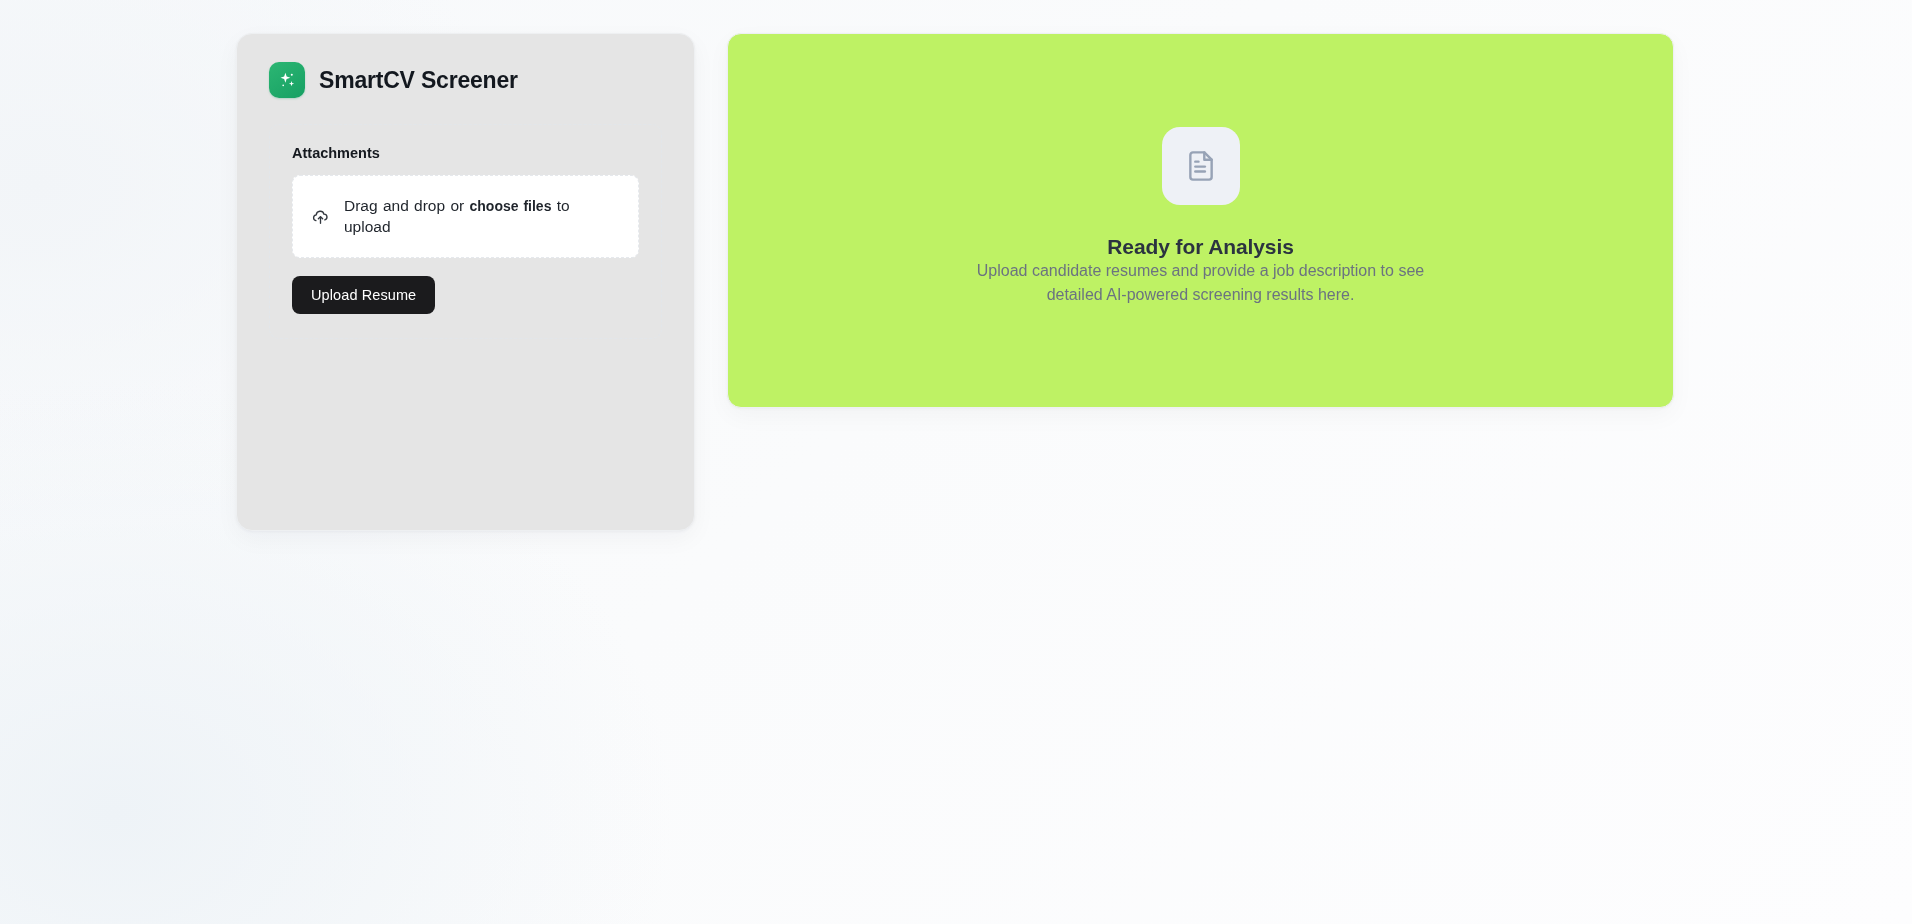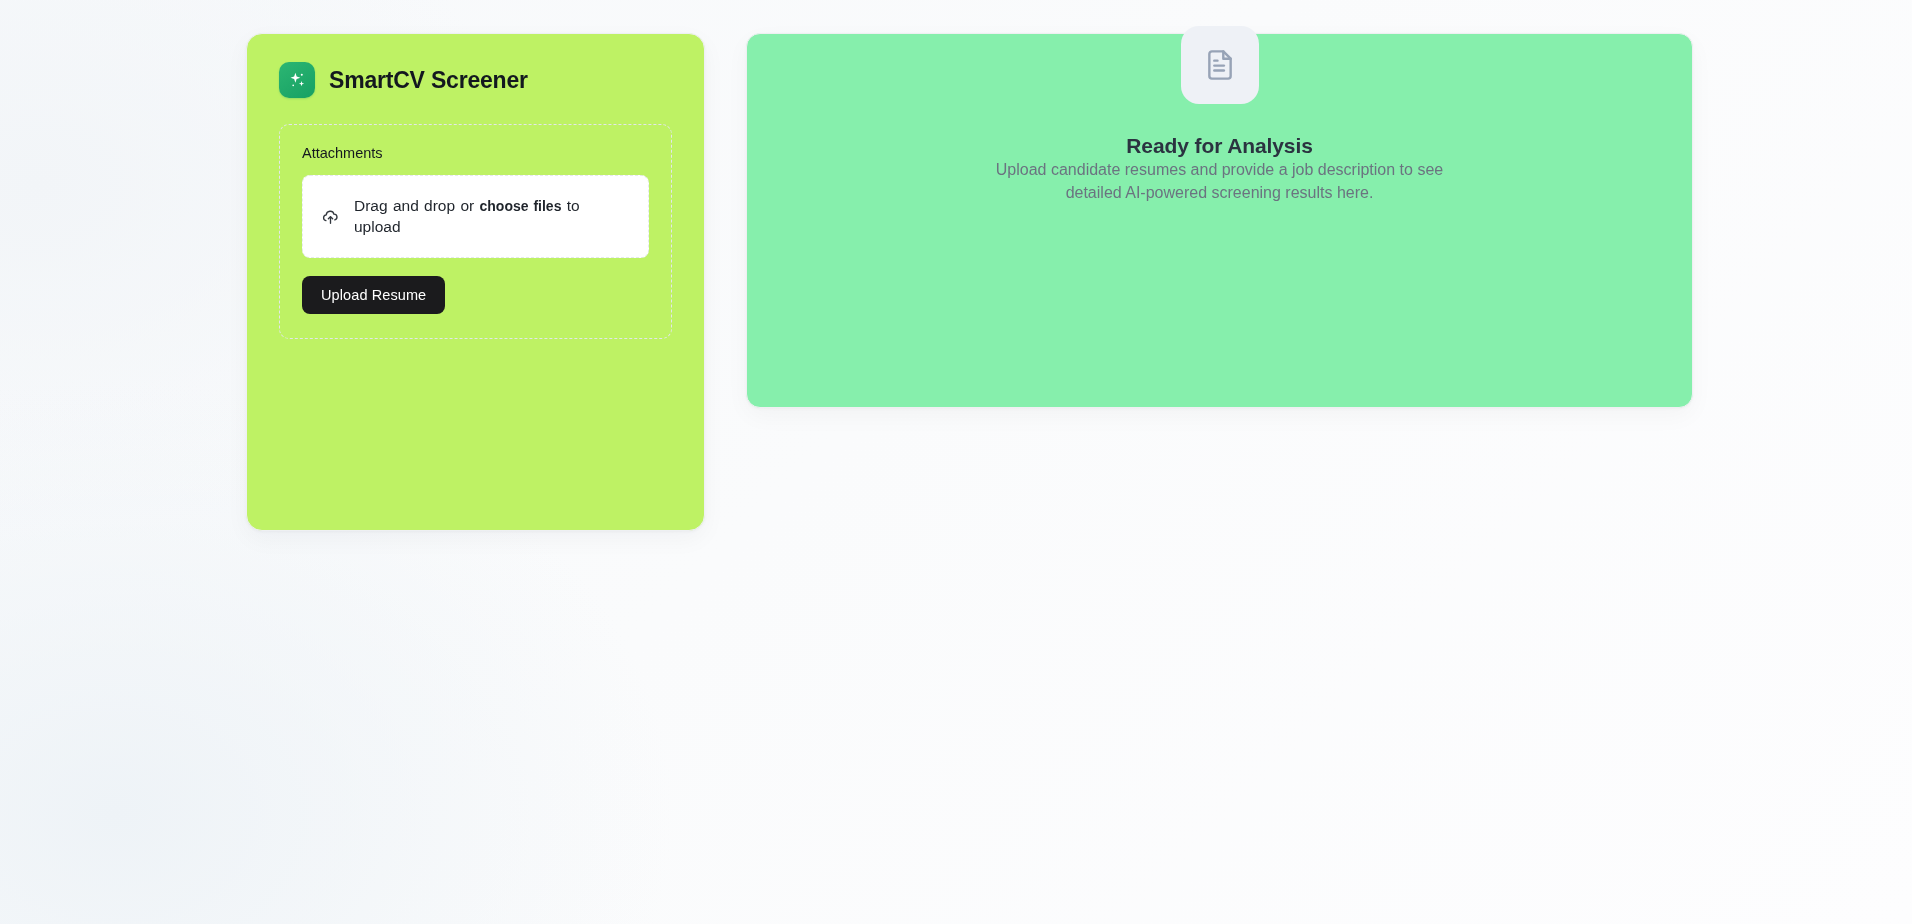--- a/index.html
+++ b/index.html
@@ -21,25 +21,25 @@
 
   .page {
     position: relative;
     width: 1912px;
     height: 924px;
   }
 
   
   .left-card {
     position: absolute;
-    left: 246px;
+    left: 236px;
     top: 33px;
     width: 459px;
     height: 498px;
-    background: #bef264;
+    background: #e5e5e5;
     border: 1px solid #eef0f2;
     border-radius: 16px;
     box-shadow: 0 1px 3px rgba(16,24,40,0.04), 0 8px 24px rgba(16,24,40,0.04);
     padding: 28px 32px;
   }
 
   .brand-row {
     display: flex;
     align-items: center;
     gap: 14px;
@@ -76,21 +76,21 @@
   
   .attachments-box {
     margin-top: 26px;
     border: 1px dashed #e2e6ea;
     border-radius: 10px;
     padding: 20px 22px 24px 22px;
   }
 
   .attachments-label {
     font-size: 14.5px;
-    font-weight: 400;
+    font-weight: 700;
     color: #15191f;
     margin-bottom: 14px;
   }
 
   .dropzone {
     border: 1px dashed #e6e9ed;
     border-radius: 8px;
     background: #ffffff;
     height: 83px;
     display: flex;
@@ -137,29 +137,30 @@
     font-size: 14.5px;
     font-weight: 400;
     padding: 11px 19px;
     cursor: pointer;
     letter-spacing: 0.1px;
   }
 
   
   .right-panel {
     position: absolute;
-    left: 746px;
+    left: 727px;
     top: 33px;
     width: 947px;
     height: 375px;
-    background: #86efac;
+    background: #bef264;
     border: 1px solid #eef0f2;
     border-radius: 14px;
     box-shadow: 0 1px 3px rgba(16,24,40,0.03), 0 8px 24px rgba(16,24,40,0.035);
     display: flex;
+    align-items: center;
     justify-content: center;
   }
 
   .empty-state {
     display: flex;
     flex-direction: column;
     align-items: center;
     text-align: center;
     margin-top: -8px;
   }

